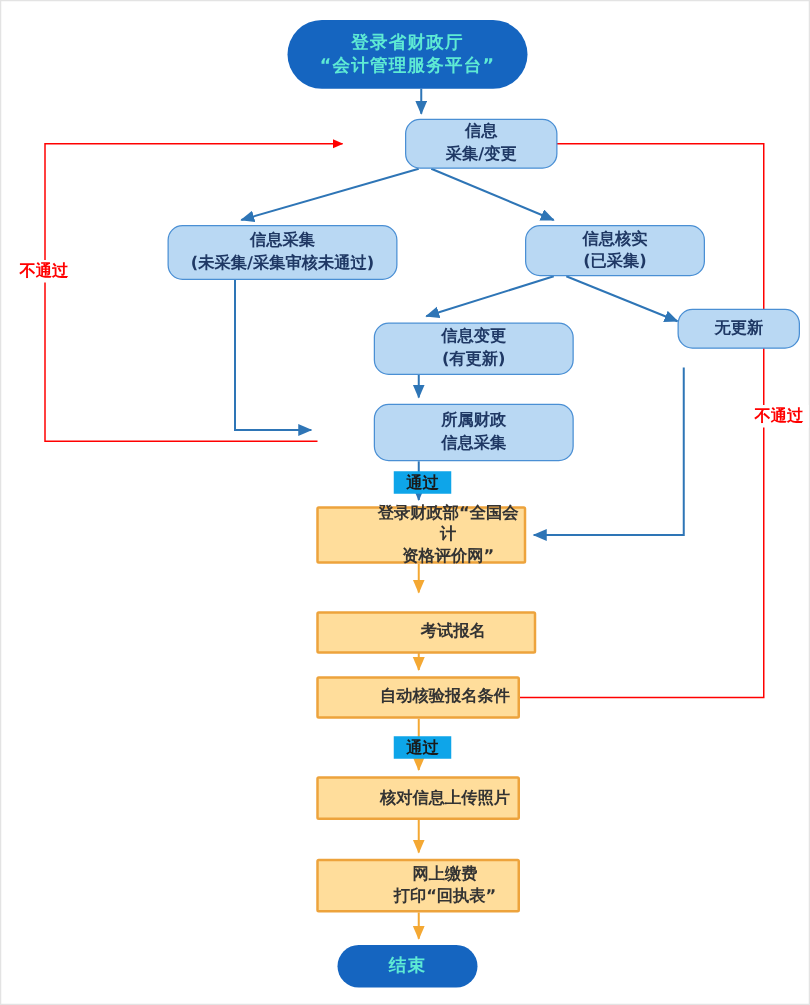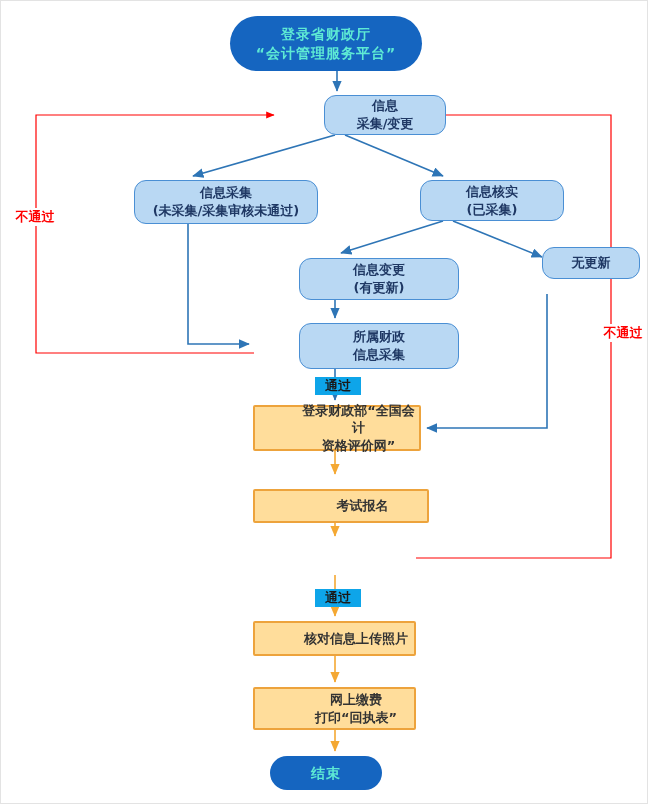--- a/index.html
+++ b/index.html
@@ -124,20 +124,23 @@
 
   <div class="node orange-box" style="left:252px;top:404px;width:168px;height:46px">
     <span>登录财政部“全国会计</span>
     <span>资格评价网”</span>
   </div>
 
   <div class="node orange-box" style="left:252px;top:488px;width:176px;height:34px">
     <span>考试报名</span>
   </div>
 
+  <div class="node orange-box" style="left:252px;top:540px;width:163px;height:34px">
+    <span>自动核验报名条件</span>
+  </div>
 
   <div class="node orange-box" style="left:252px;top:620px;width:163px;height:35px">
     <span>核对信息上传照片</span>
   </div>
 
   <div class="node orange-box" style="left:252px;top:686px;width:163px;height:43px">
     <span>网上缴费</span>
     <span>打印“回执表”</span>
   </div>
 

